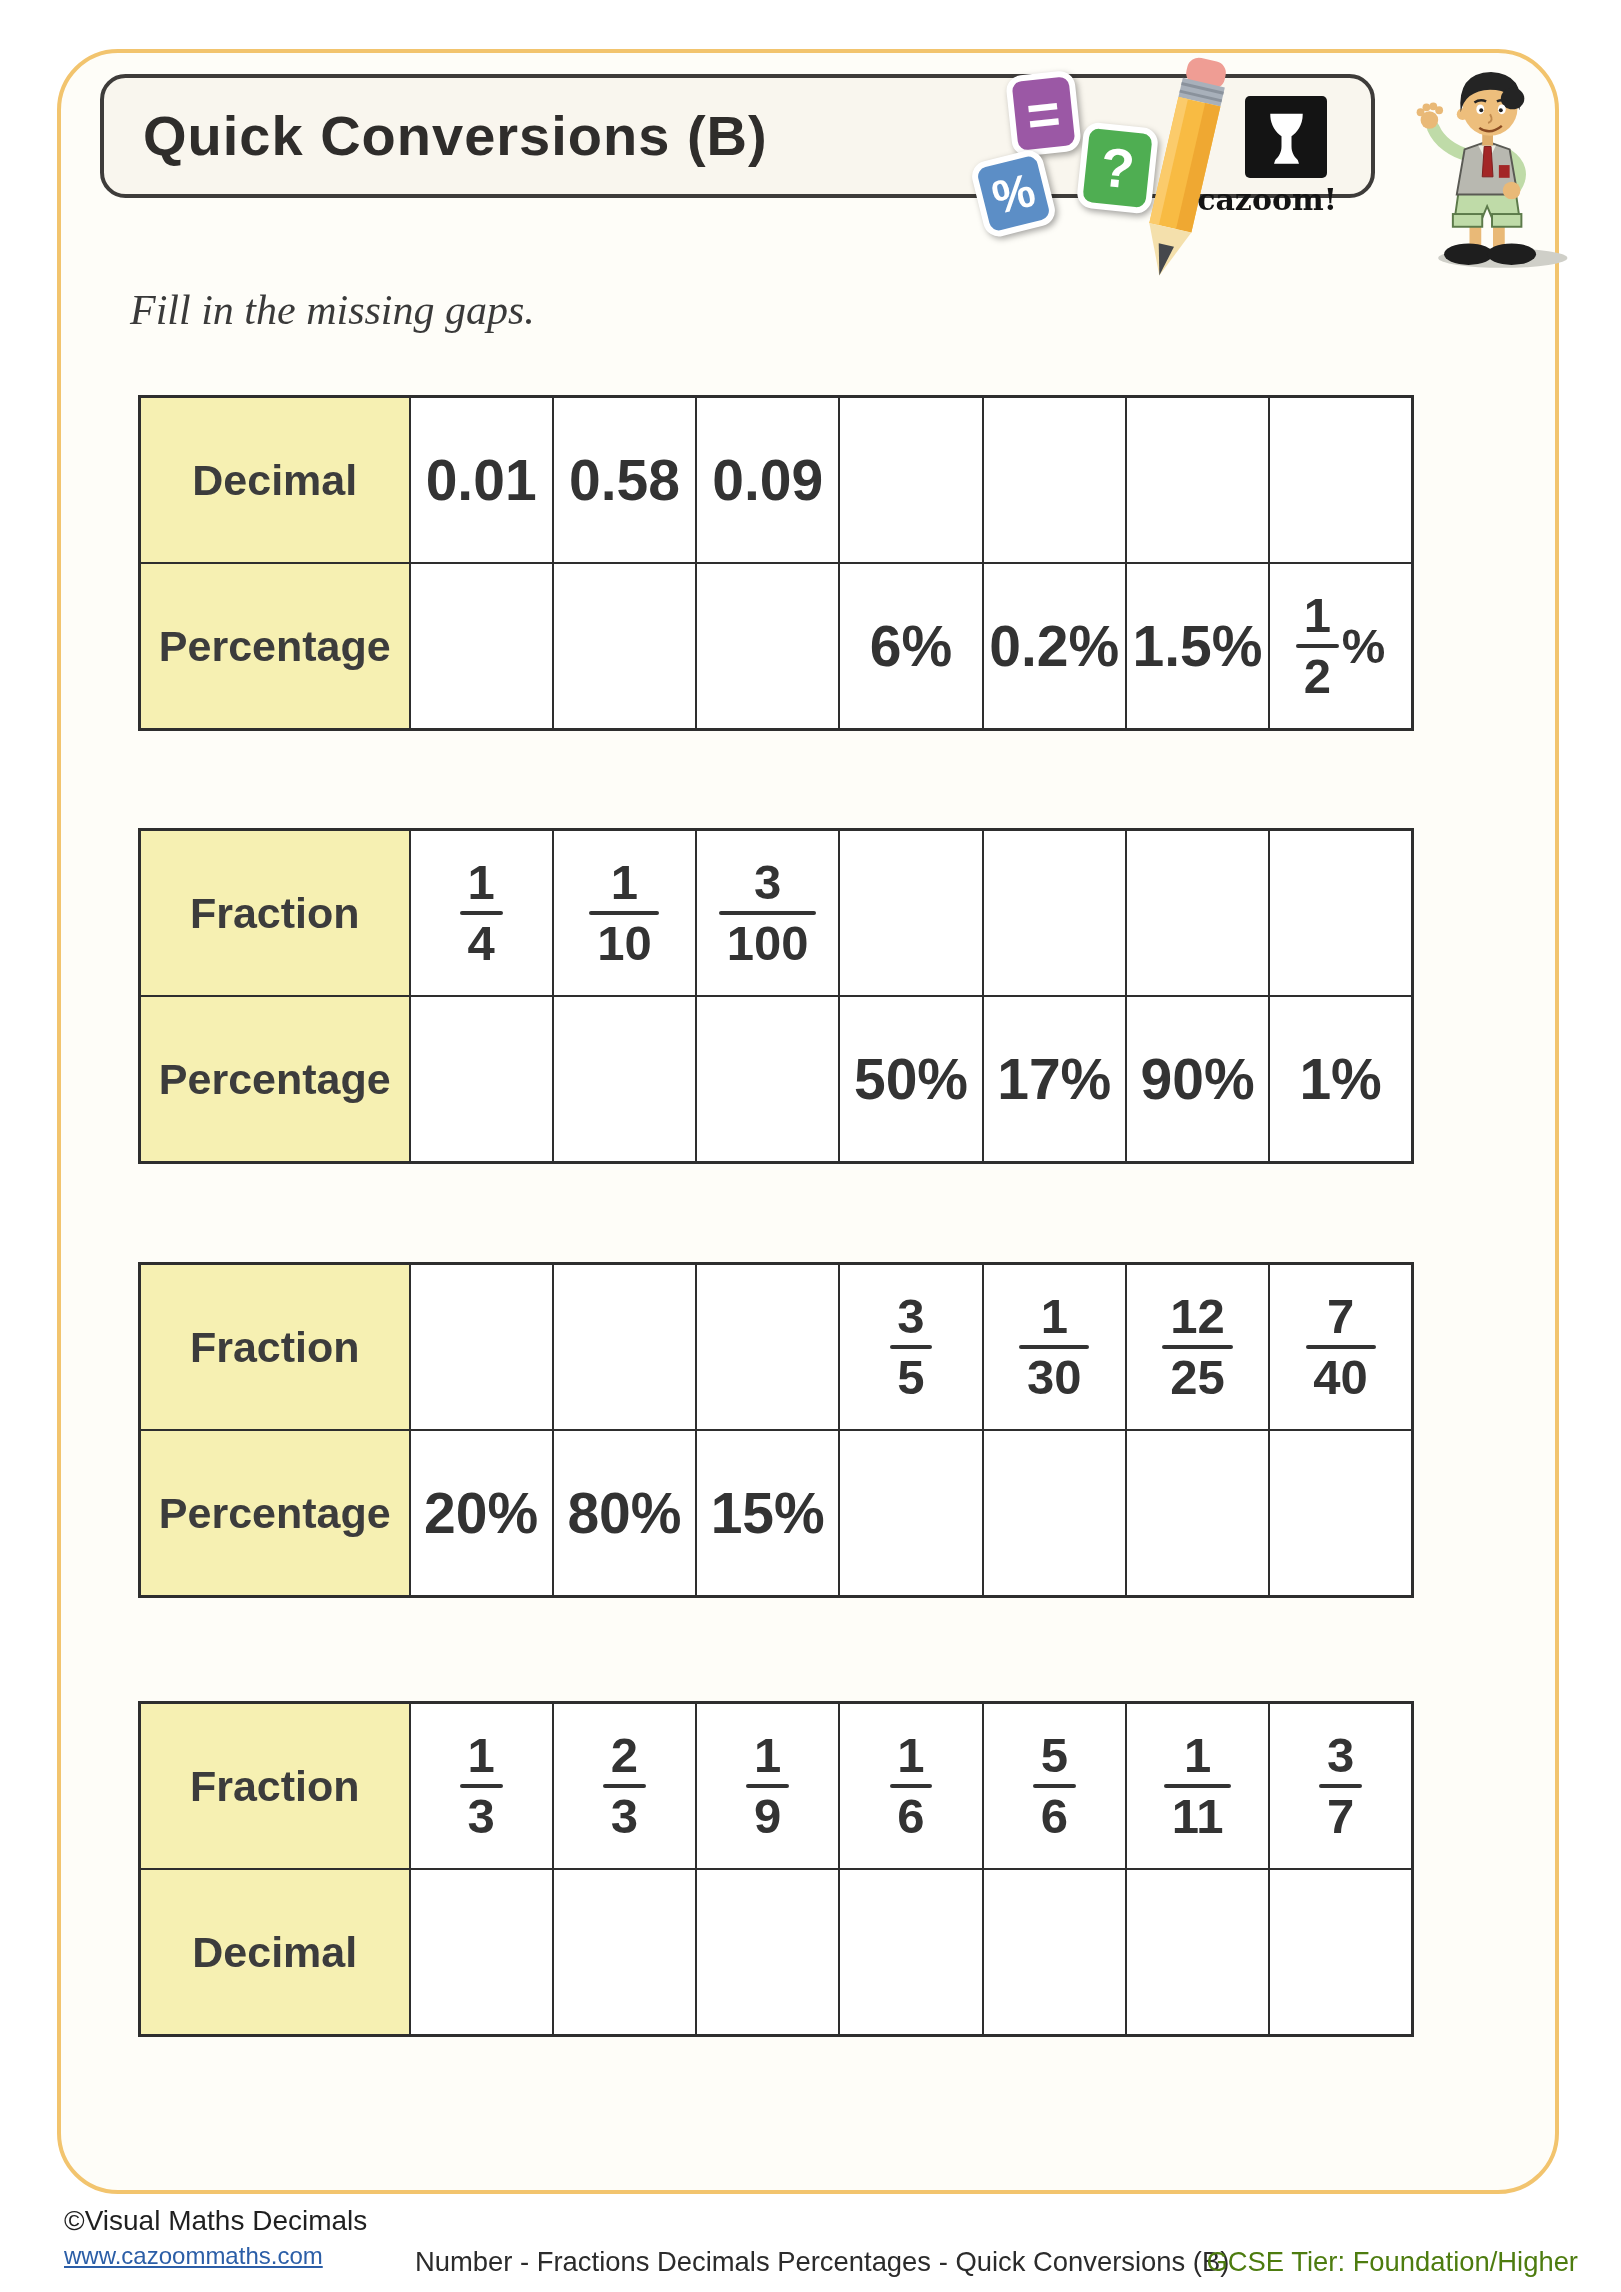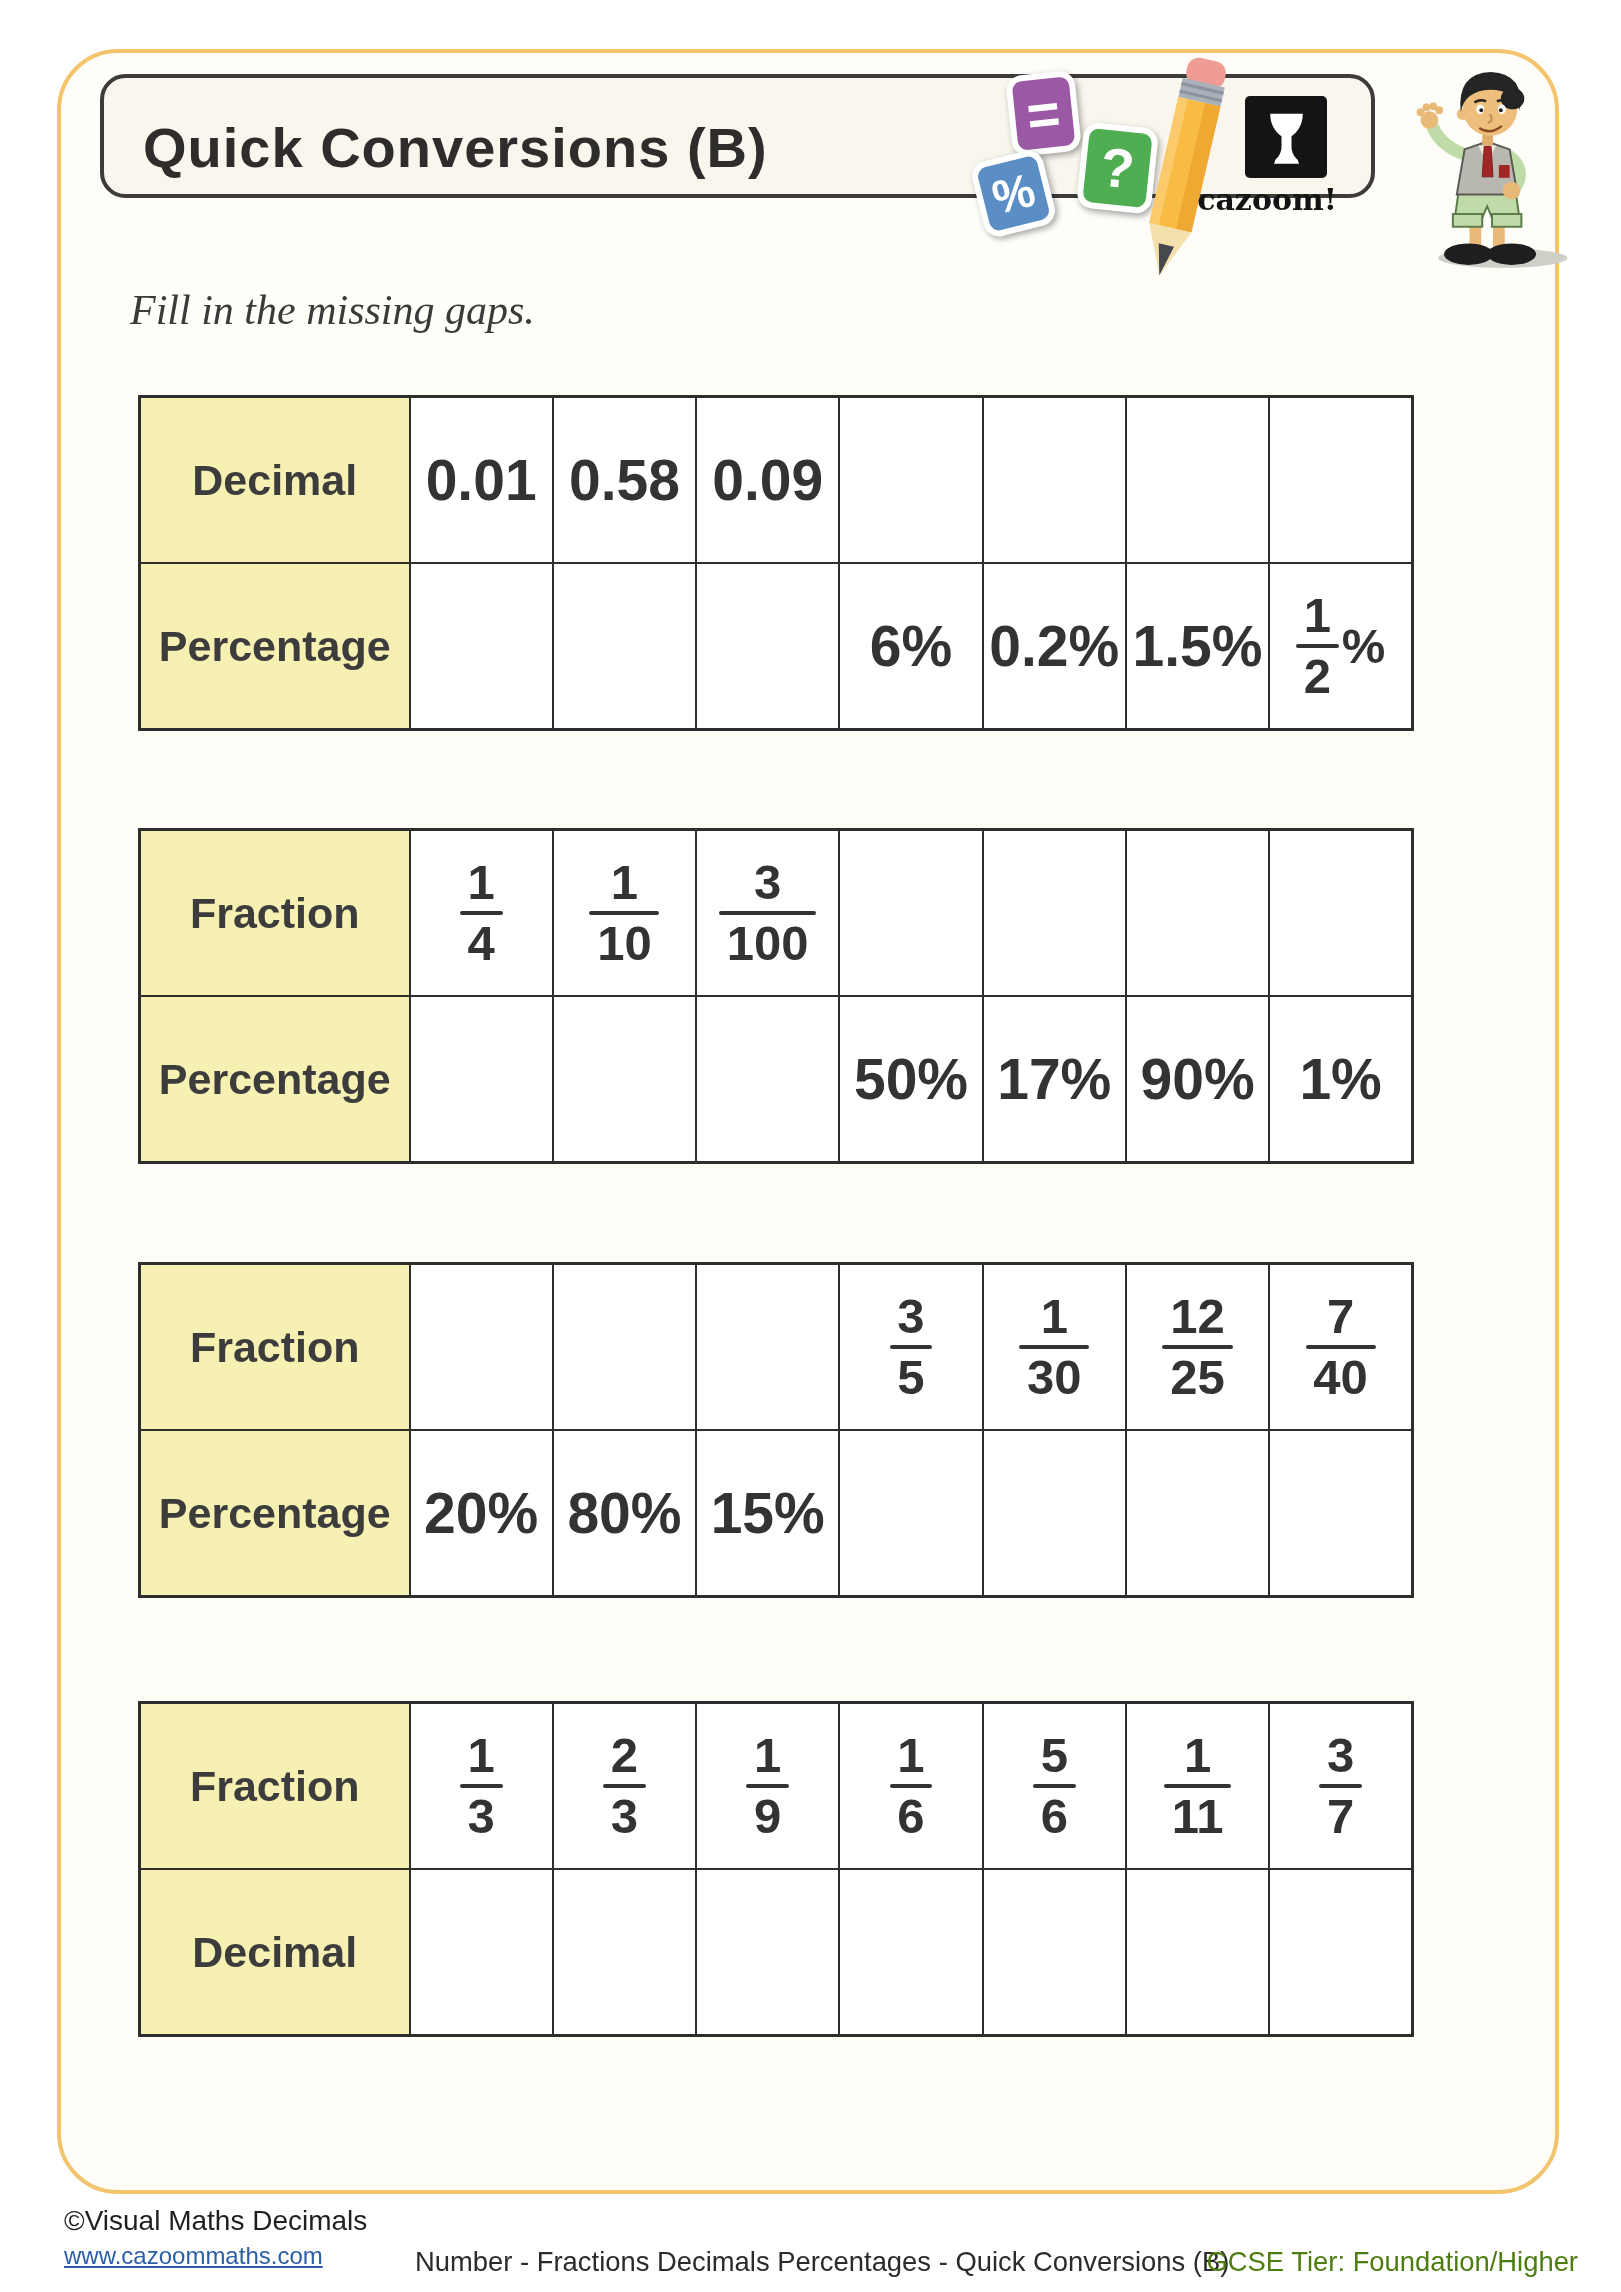--- a/index.html
+++ b/index.html
@@ -7,21 +7,21 @@
     width:1621px;height:2293px;position:relative;overflow:hidden;
     background:#ffffff;font-family:"Liberation Sans",sans-serif;color:#333;
   }
   
   .frame{position:absolute;left:57px;top:49px;width:1494px;height:2137px;
     border:4.9px solid #F2C46E;border-radius:61px;background:#FEFDF8;}
   
   .titlebar{position:absolute;left:100px;top:74px;width:1267px;height:116px;
     background:#F9F6EE;border:4.9px solid #3E3C3A;border-radius:25.5px;}
   .title{position:absolute;left:39px;top:0;height:112px;line-height:116px;
-    font-size:56px;font-weight:bold;color:#2F2D2B;letter-spacing:1px;white-space:nowrap;margin-top:12px;}
+    font-size:56px;font-weight:bold;color:#2F2D2B;letter-spacing:1px;white-space:nowrap;}
   
   .logo-box{position:absolute;left:1245px;top:96px;width:82px;height:82px;background:#141414;
     border-radius:4.9px;display:flex;align-items:center;justify-content:center;}
   .logo-text{position:absolute;left:1181px;top:182px;width:172px;text-align:center;
     font-family:"DejaVu Serif",serif;font-weight:bold;font-size:30px;color:#141414;}
   
   .tile{position:absolute;display:flex;align-items:center;justify-content:center;color:#fff;
     font-weight:bold;border:6.9px solid #ffffff;border-radius:15.7px;
     box-shadow:2px 2.9px 6.9px rgba(0,0,0,0.35);}
   .tile-eq{left:1009px;top:73px;width:57px;height:69px;background:#9B58A5;

